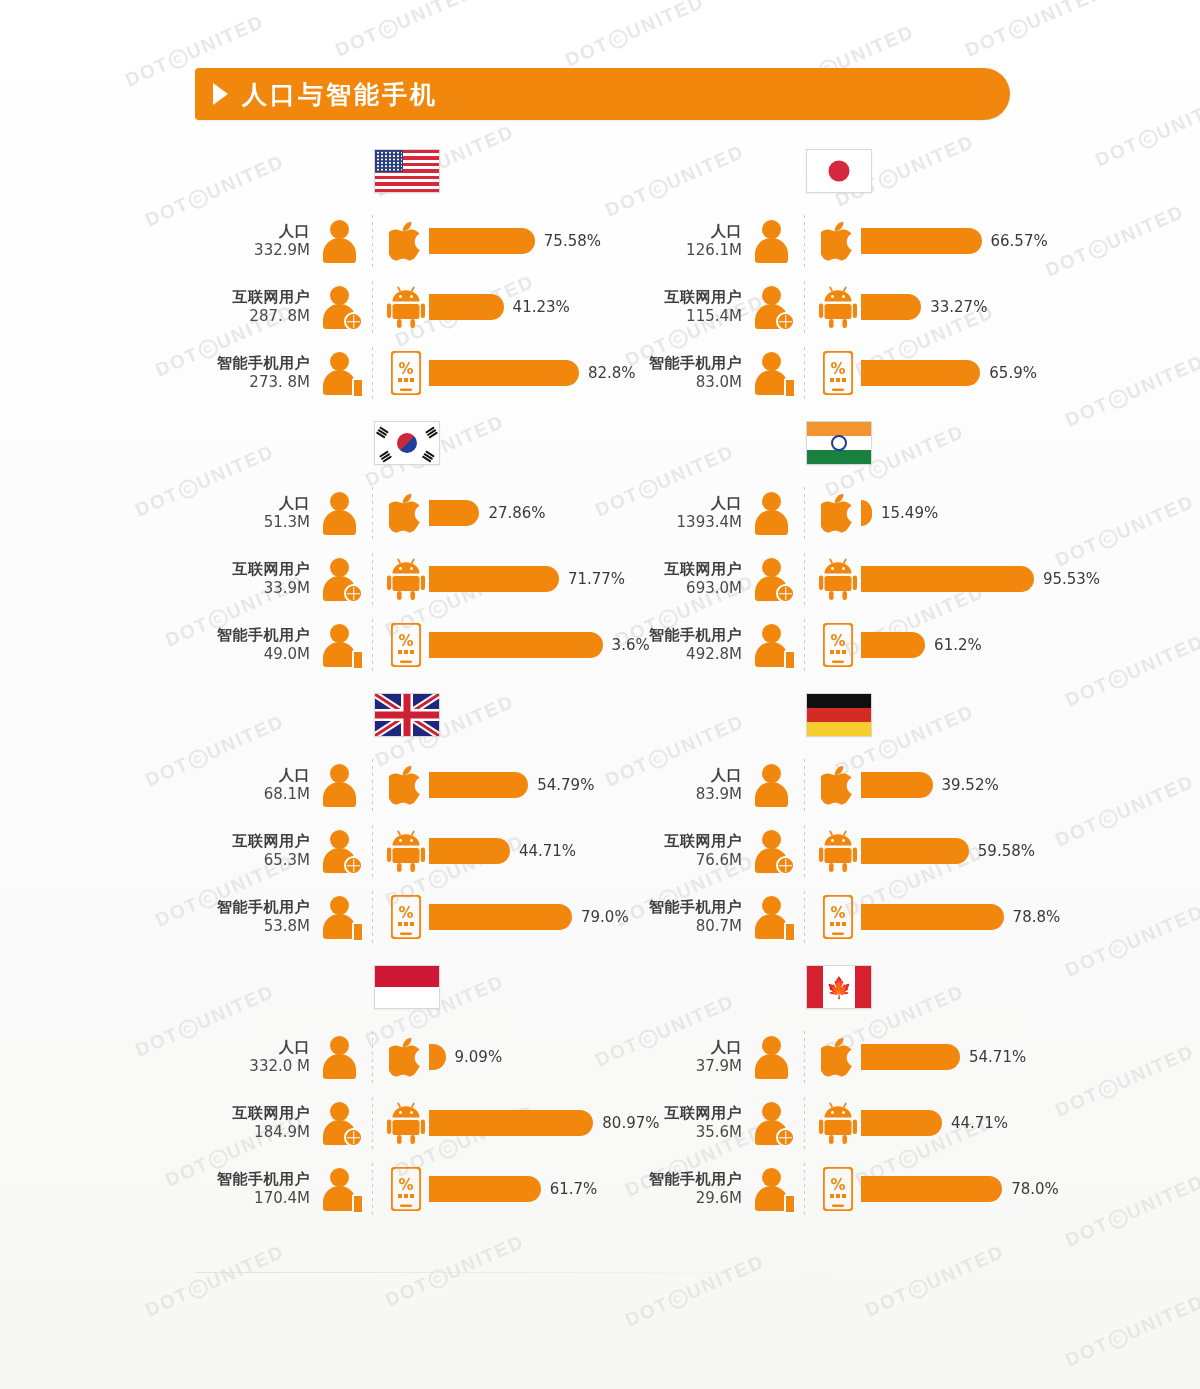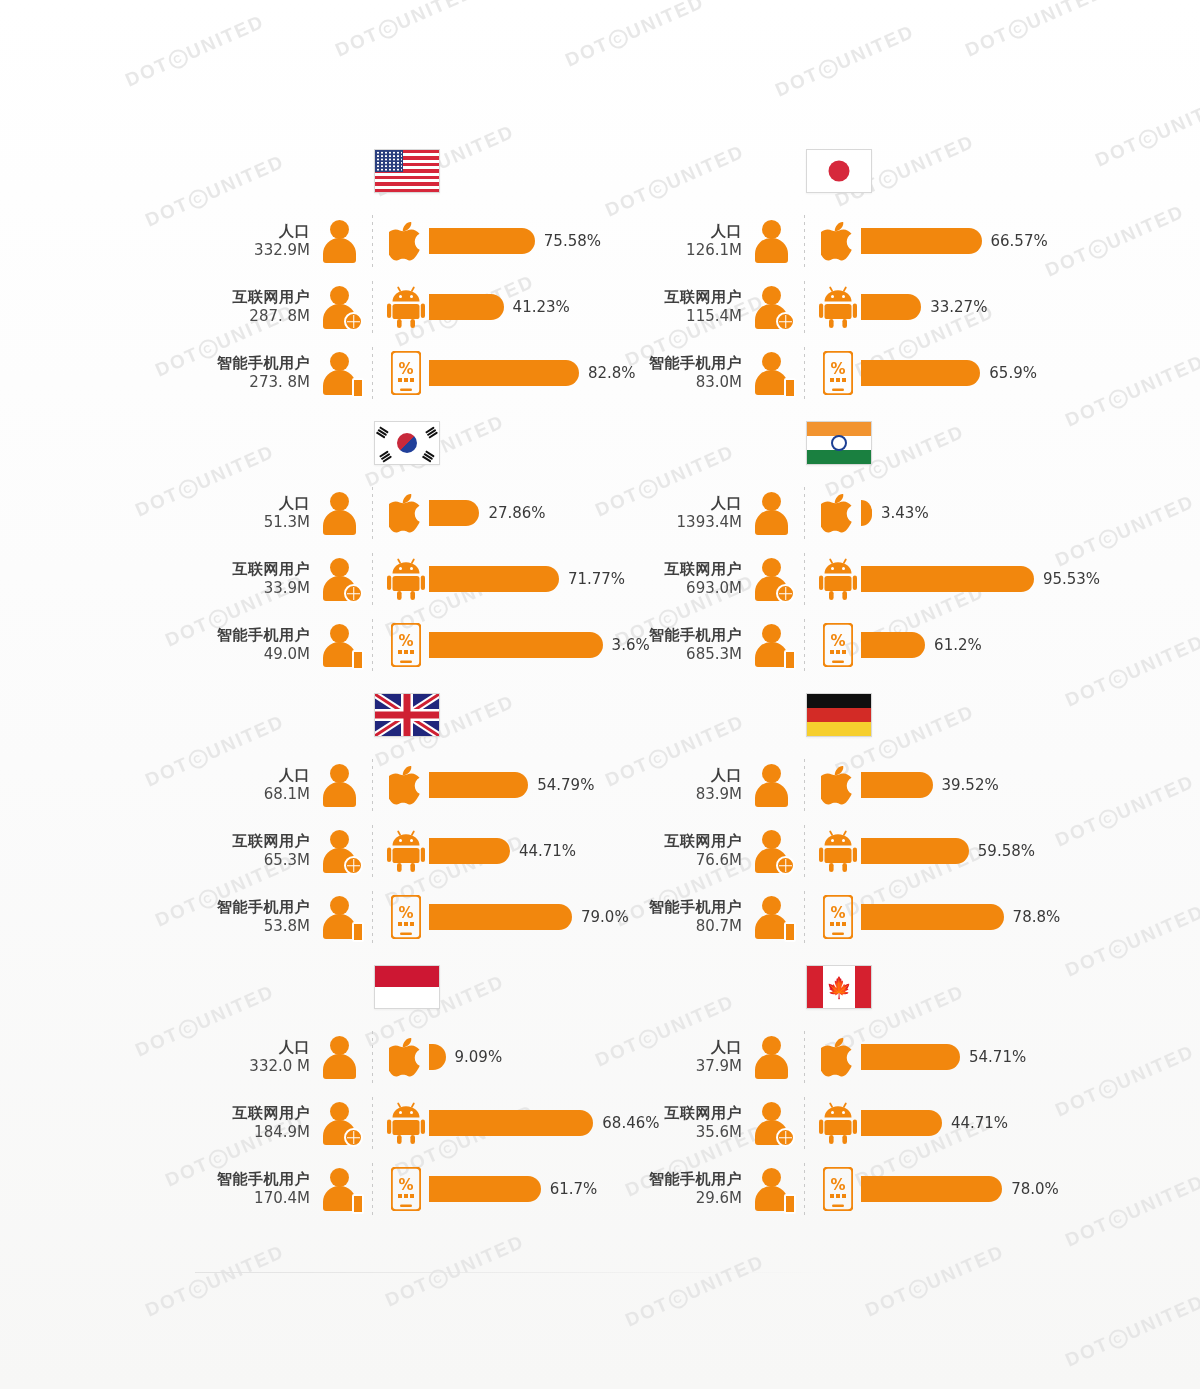--- a/index.html
+++ b/index.html
@@ -254,20 +254,24 @@
       <div class="wm" style="left: 620px; top: 1150px;">DOT<span class="ring">C</span>UNITED</div>
       <div class="wm" style="left: 850px; top: 1140px;">DOT<span class="ring">C</span>UNITED</div>
       <div class="wm" style="left: 1060px; top: 1200px;">DOT<span class="ring">C</span>UNITED</div>
       <div class="wm" style="left: 140px; top: 1270px;">DOT<span class="ring">C</span>UNITED</div>
       <div class="wm" style="left: 380px; top: 1260px;">DOT<span class="ring">C</span>UNITED</div>
       <div class="wm" style="left: 620px; top: 1280px;">DOT<span class="ring">C</span>UNITED</div>
       <div class="wm" style="left: 860px; top: 1270px;">DOT<span class="ring">C</span>UNITED</div>
       <div class="wm" style="left: 1060px; top: 1320px;">DOT<span class="ring">C</span>UNITED</div>
     </div>
 
+  <div class="title-bar">
+    <div class="title-play"></div>
+    <div class="title-text">人口与智能手机</div>
+  </div>
 
   <div class="grid" id="grid">
       <div class="row">
         <div class="panel left">
           <div class="flag-wrap">
             <div class="flag f-us">
               <div class="stripes"></div>
               <div class="canton"></div>
             </div>
           </div>
@@ -550,21 +554,21 @@
               </div>
               <div class="divider"></div>
               <div class="osicon">
                 <svg width="34" height="40" viewBox="0 0 34 40">
                   <path fill="#f2870d" d="M22.3 1.2c.3 2.6-1 5.1-2.6 6.6-1.6 1.6-3.8 2.7-5.9 2.5-.3-2.5 1-5.1 2.5-6.6C17.9 1.9 20.4.7 22.3 1.2z"></path>
                   <path fill="#f2870d" d="M30.7 29.8c-.9 2.1-1.4 3-2.6 4.8-1.7 2.6-4.1 5.8-7.1 5.8-2.6 0-3.3-1.7-6.9-1.7-3.6 0-4.4 1.8-7 1.8-3 0-5.2-2.9-6.9-5.5C-4.6 27.7-5.1 19.1-2.1 14.5c2.1-3.2 5.5-5.1 8.7-5.1 3.2 0 5.3 1.8 8 1.8 2.6 0 4.2-1.8 8-1.8 2.8 0 5.8 1.6 7.9 4.3-6.9 3.8-5.8 13.7.2 16.1z" transform="translate(0,-1)"></path>
                 </svg>
               </div>
               <div class="bar-area">
                 <div class="bar" style="width:11.0px"></div>
-                <div class="pct">3.43%</div>
+                <div class="pct">15.49%</div>
               </div>
             </div>
             <div class="metric">
               <div class="label">
                 <span class="l1">互联网用户</span>
                 <span class="l2">693.0M</span>
               </div>
               <div class="person">
                 <div class="head"></div>
                 <div class="body"></div>
@@ -587,21 +591,21 @@
                 </svg>
               </div>
               <div class="bar-area">
                 <div class="bar" style="width:172.9px"></div>
                 <div class="pct">95.53%</div>
               </div>
             </div>
             <div class="metric">
               <div class="label">
                 <span class="l1">智能手机用户</span>
-                <span class="l2">685.3M</span>
+                <span class="l2">492.8M</span>
               </div>
               <div class="person">
                 <div class="head"></div>
                 <div class="body"></div>
                 <div class="phone"></div>
               </div>
               <div class="divider"></div>
               <div class="osicon">
                 <svg width="30" height="44" viewBox="0 0 30 44">
                   <rect x="0.5" y="0.5" width="29" height="43" rx="4.5" fill="none" stroke="#f2870d" stroke-width="2.6"></rect>
@@ -849,21 +853,21 @@
                     <rect x="5.5" y="18" width="27" height="15" rx="2.6"></rect>
                     <rect x="0" y="17.5" width="4.2" height="14.5" rx="2.1"></rect>
                     <rect x="33.8" y="17.5" width="4.2" height="14.5" rx="2.1"></rect>
                     <rect x="10" y="33" width="4.6" height="9" rx="2.3"></rect>
                     <rect x="23.4" y="33" width="4.6" height="9" rx="2.3"></rect>
                   </g>
                 </svg>
               </div>
               <div class="bar-area">
                 <div class="bar" style="width:164.3px"></div>
-                <div class="pct">68.46%</div>
+                <div class="pct">80.97%</div>
               </div>
             </div>
             <div class="metric">
               <div class="label">
                 <span class="l1">智能手机用户</span>
                 <span class="l2">170.4M</span>
               </div>
               <div class="person">
                 <div class="head"></div>
                 <div class="body"></div>

